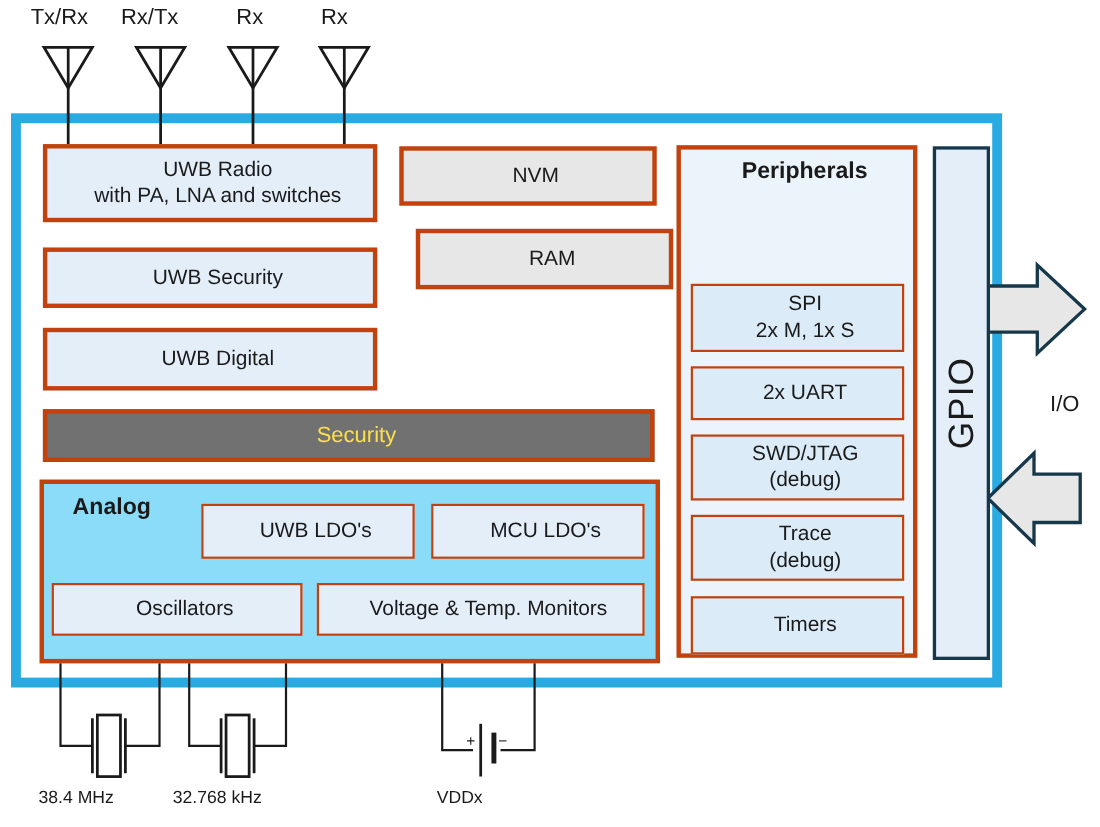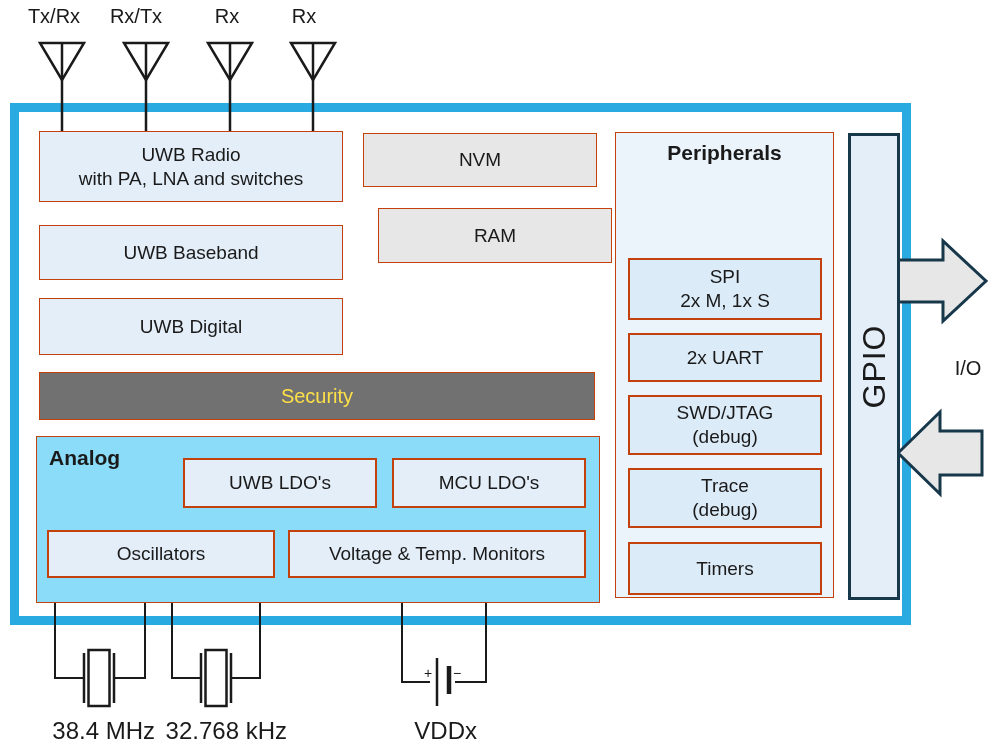--- a/index.html
+++ b/index.html
@@ -16,30 +16,31 @@
   
   .chip-outline {
     left: 10px; top: 103px; width: 901px; height: 522px;
     border: 9px solid #29abe2;
     background: transparent;
     z-index: 1;
   }
   .lineart { left: 0; top: 0; width: 1000px; height: 752px; z-index: 2; pointer-events: none; }
   
   .blk {
-    border: 1px solid #c2410c;
+    border: 4px solid #c2410c;
     background: #e3eef9;
     display: flex;
     flex-direction: column;
     align-items: center;
     justify-content: center;
     text-align: center;
     font-size: 19px;
     line-height: 24px;
     z-index: 3;
+    padding-left: 14px;
   }
   .blk-gray  { background: #e7e7e7; }
   .blk-dark  { background: #717171; color: #fde047; font-size: 20px; }
   .blk-analog{ background: #8adcf8; justify-content: flex-start; align-items: flex-start; }
   .blk-panel { background: #ebf3fb; justify-content: flex-start; }
   .blk-inner { border-width: 2.5px; background: #dcebf8; }
   .blk-analog-inner { border-width: 2.5px; background: #e3eef9; }
   .panel-title { font-weight: bold; font-size: 21px; padding-top: 8px; }
   .analog-title { font-weight: bold; font-size: 21px; padding: 9px 0 0 12px; }
   .gpio-bar {
@@ -49,21 +50,21 @@
     z-index: 3;
   }
   .gpio-bar span {
     transform: rotate(-90deg);
     white-space: nowrap;
     font-size: 32px;
     letter-spacing: 1px;
   }
   .ant-label { font-size: 20px; text-align: center; z-index: 3; }
   .io-label  { font-size: 20px; text-align: center; z-index: 3; }
-  .bot-label { font-size: 24px; text-align: right; z-index: 3; }
+  .bot-label { font-size: 16px; text-align: left; z-index: 3; }
   .pm-label  { font-size: 14px; text-align: center; z-index: 3; line-height: 14px; }
 </style>
 </head>
 <body>
 
 <div class="canvas">
 
   <div class="abs ant-label" style="left:14px;  top:5px; width:80px;">Tx/Rx</div>
   <div class="abs ant-label" style="left:96px;  top:5px; width:80px;">Rx/Tx</div>
   <div class="abs ant-label" style="left:187px; top:5px; width:80px;">Rx</div>
@@ -115,21 +116,21 @@
 
     <polygon points="890,260 943,260 943,241 986,281 943,321 943,302 890,302" fill="#e7e7e7" stroke="#17384b" stroke-width="3"></polygon>
     <polygon points="898,453 940,412 940,431 982,431 982,475 940,475 940,494" fill="#e7e7e7" stroke="#17384b" stroke-width="3"></polygon>
   </svg>
 
   <div class="abs blk" style="left:39px; top:131px; width:304px; height:71px;">
     <span>UWB Radio</span>
     <span>with PA, LNA and switches</span>
   </div>
   <div class="abs blk" style="left:39px; top:225px; width:304px; height:55px;">
-    <span>UWB Baseband</span>
+    <span>UWB Security</span>
   </div>
   <div class="abs blk" style="left:39px; top:298px; width:304px; height:57px;">
     <span>UWB Digital</span>
   </div>
 
   <div class="abs blk blk-dark" style="left:39px; top:372px; width:556px; height:48px;">
     <span>Security</span>
   </div>
 
   <div class="abs blk blk-analog" style="left:36px; top:436px; width:564px; height:167px;">

